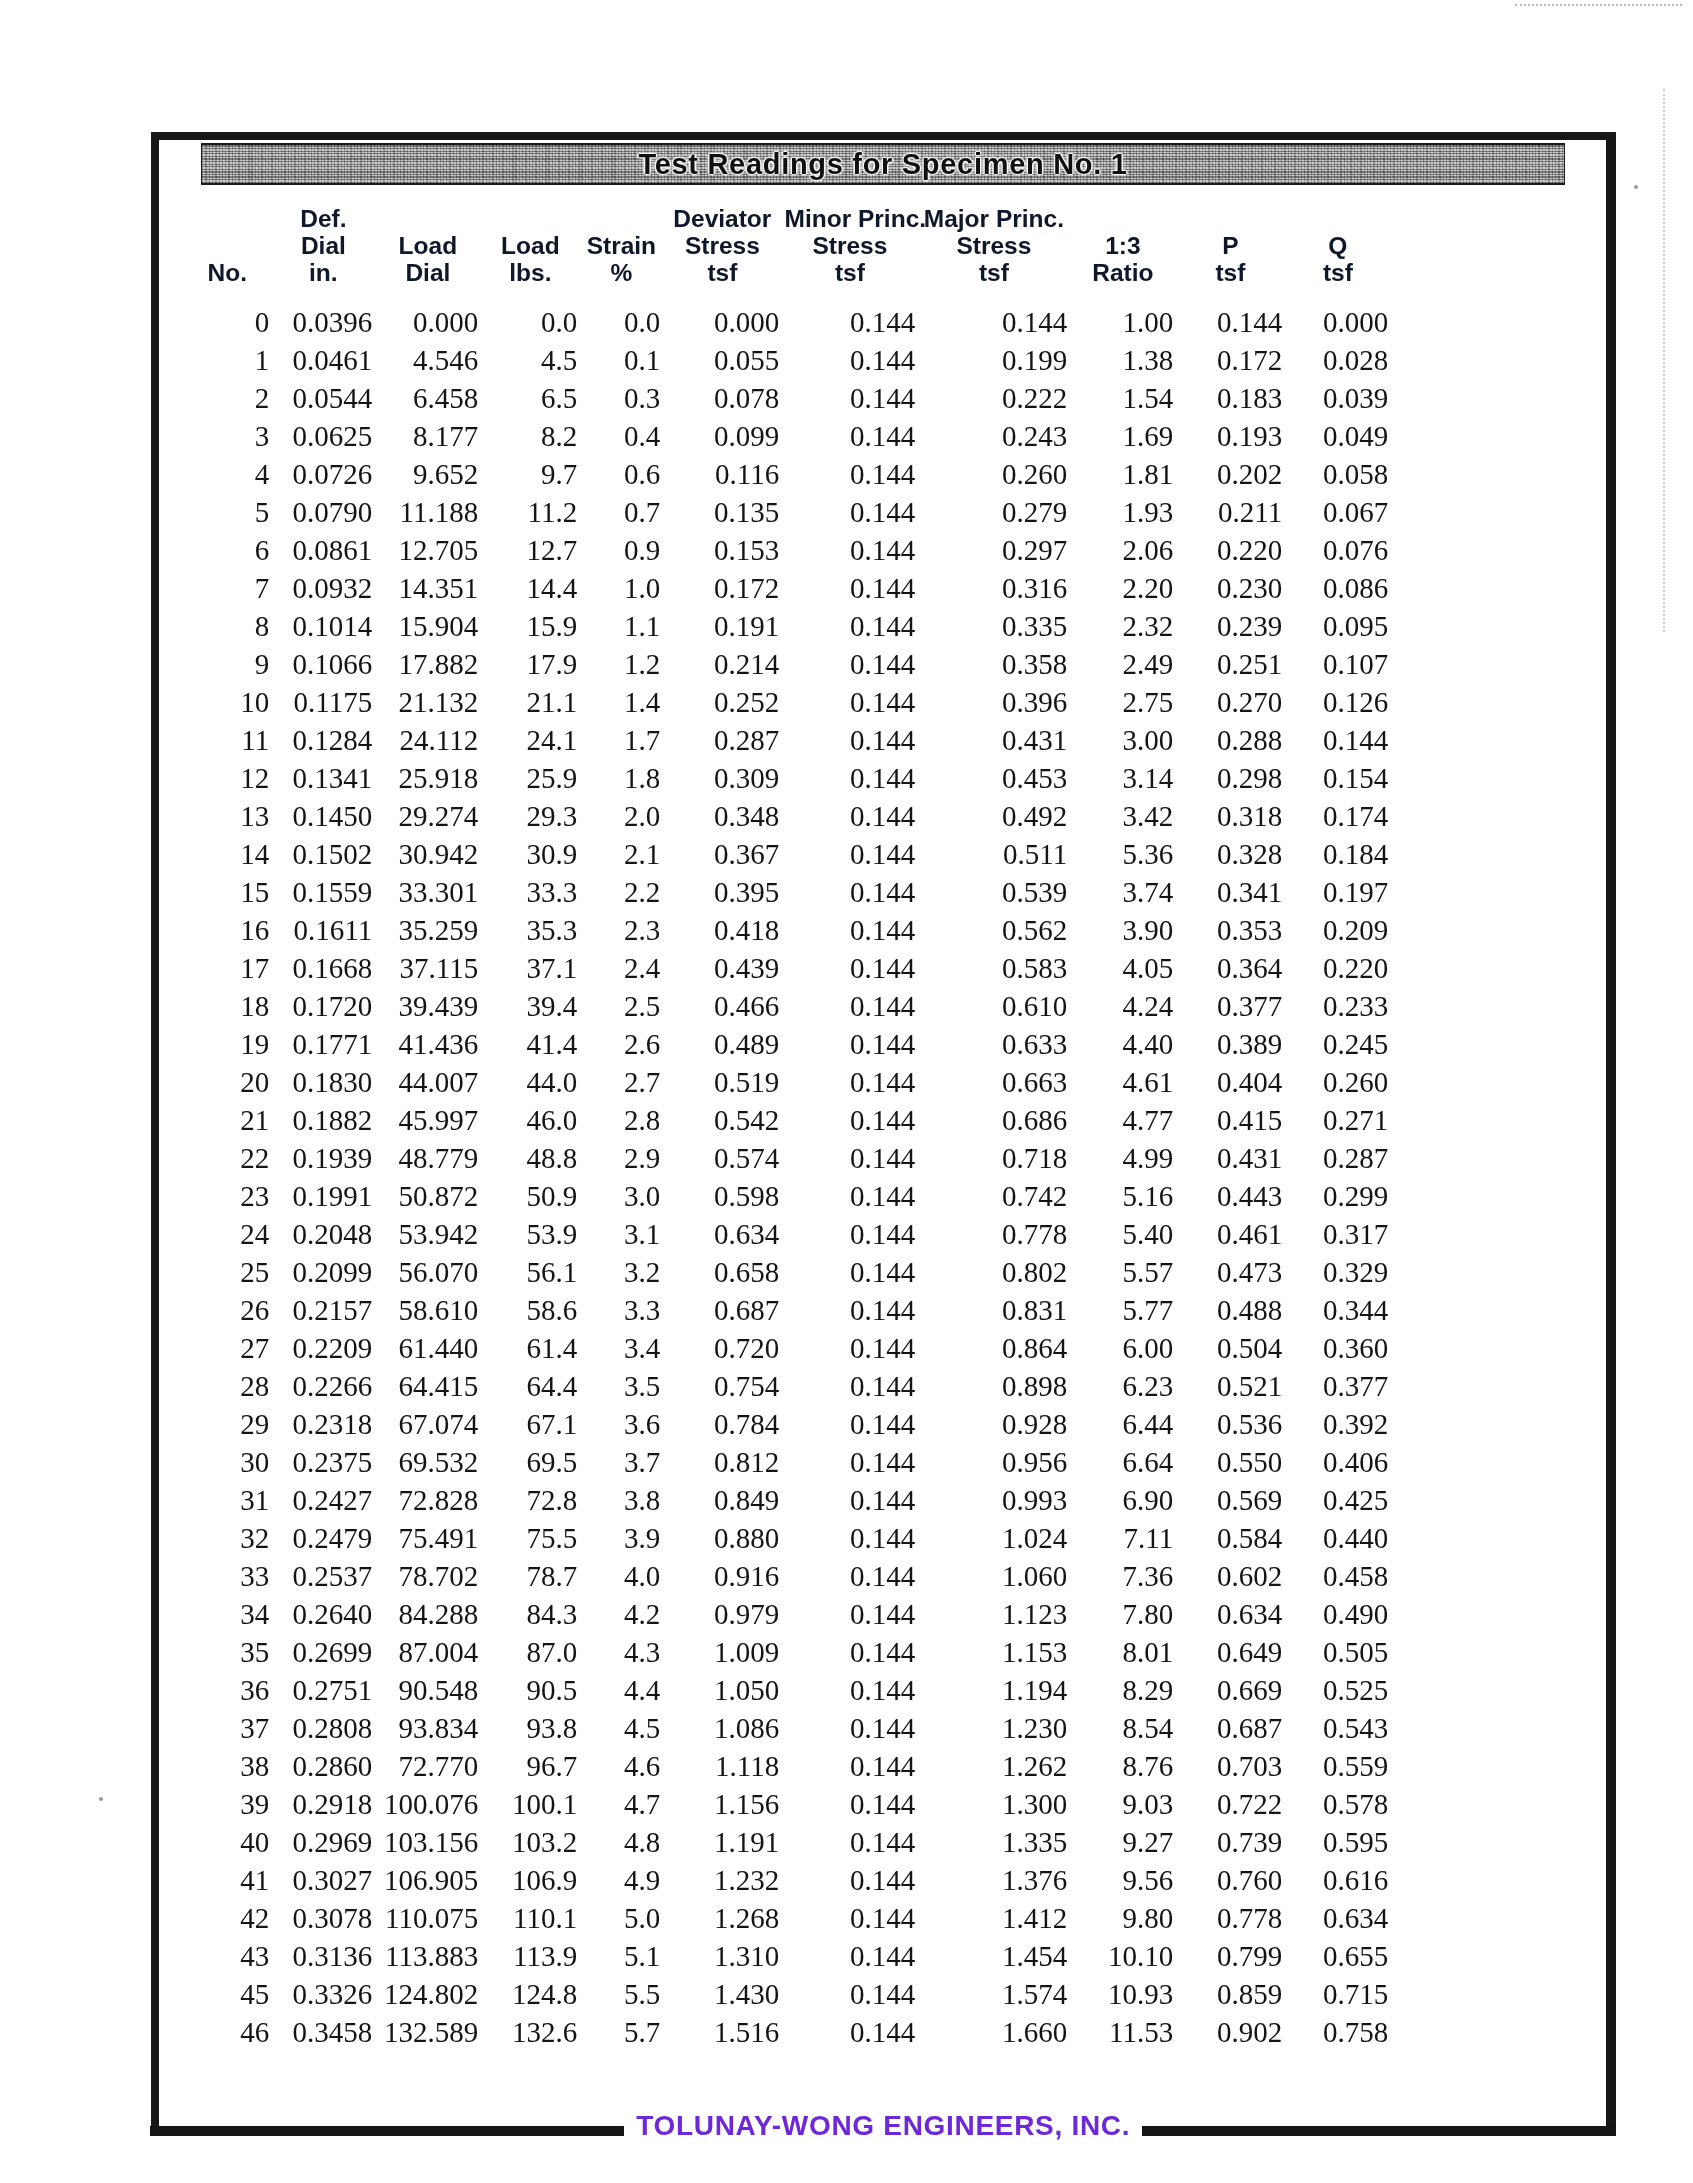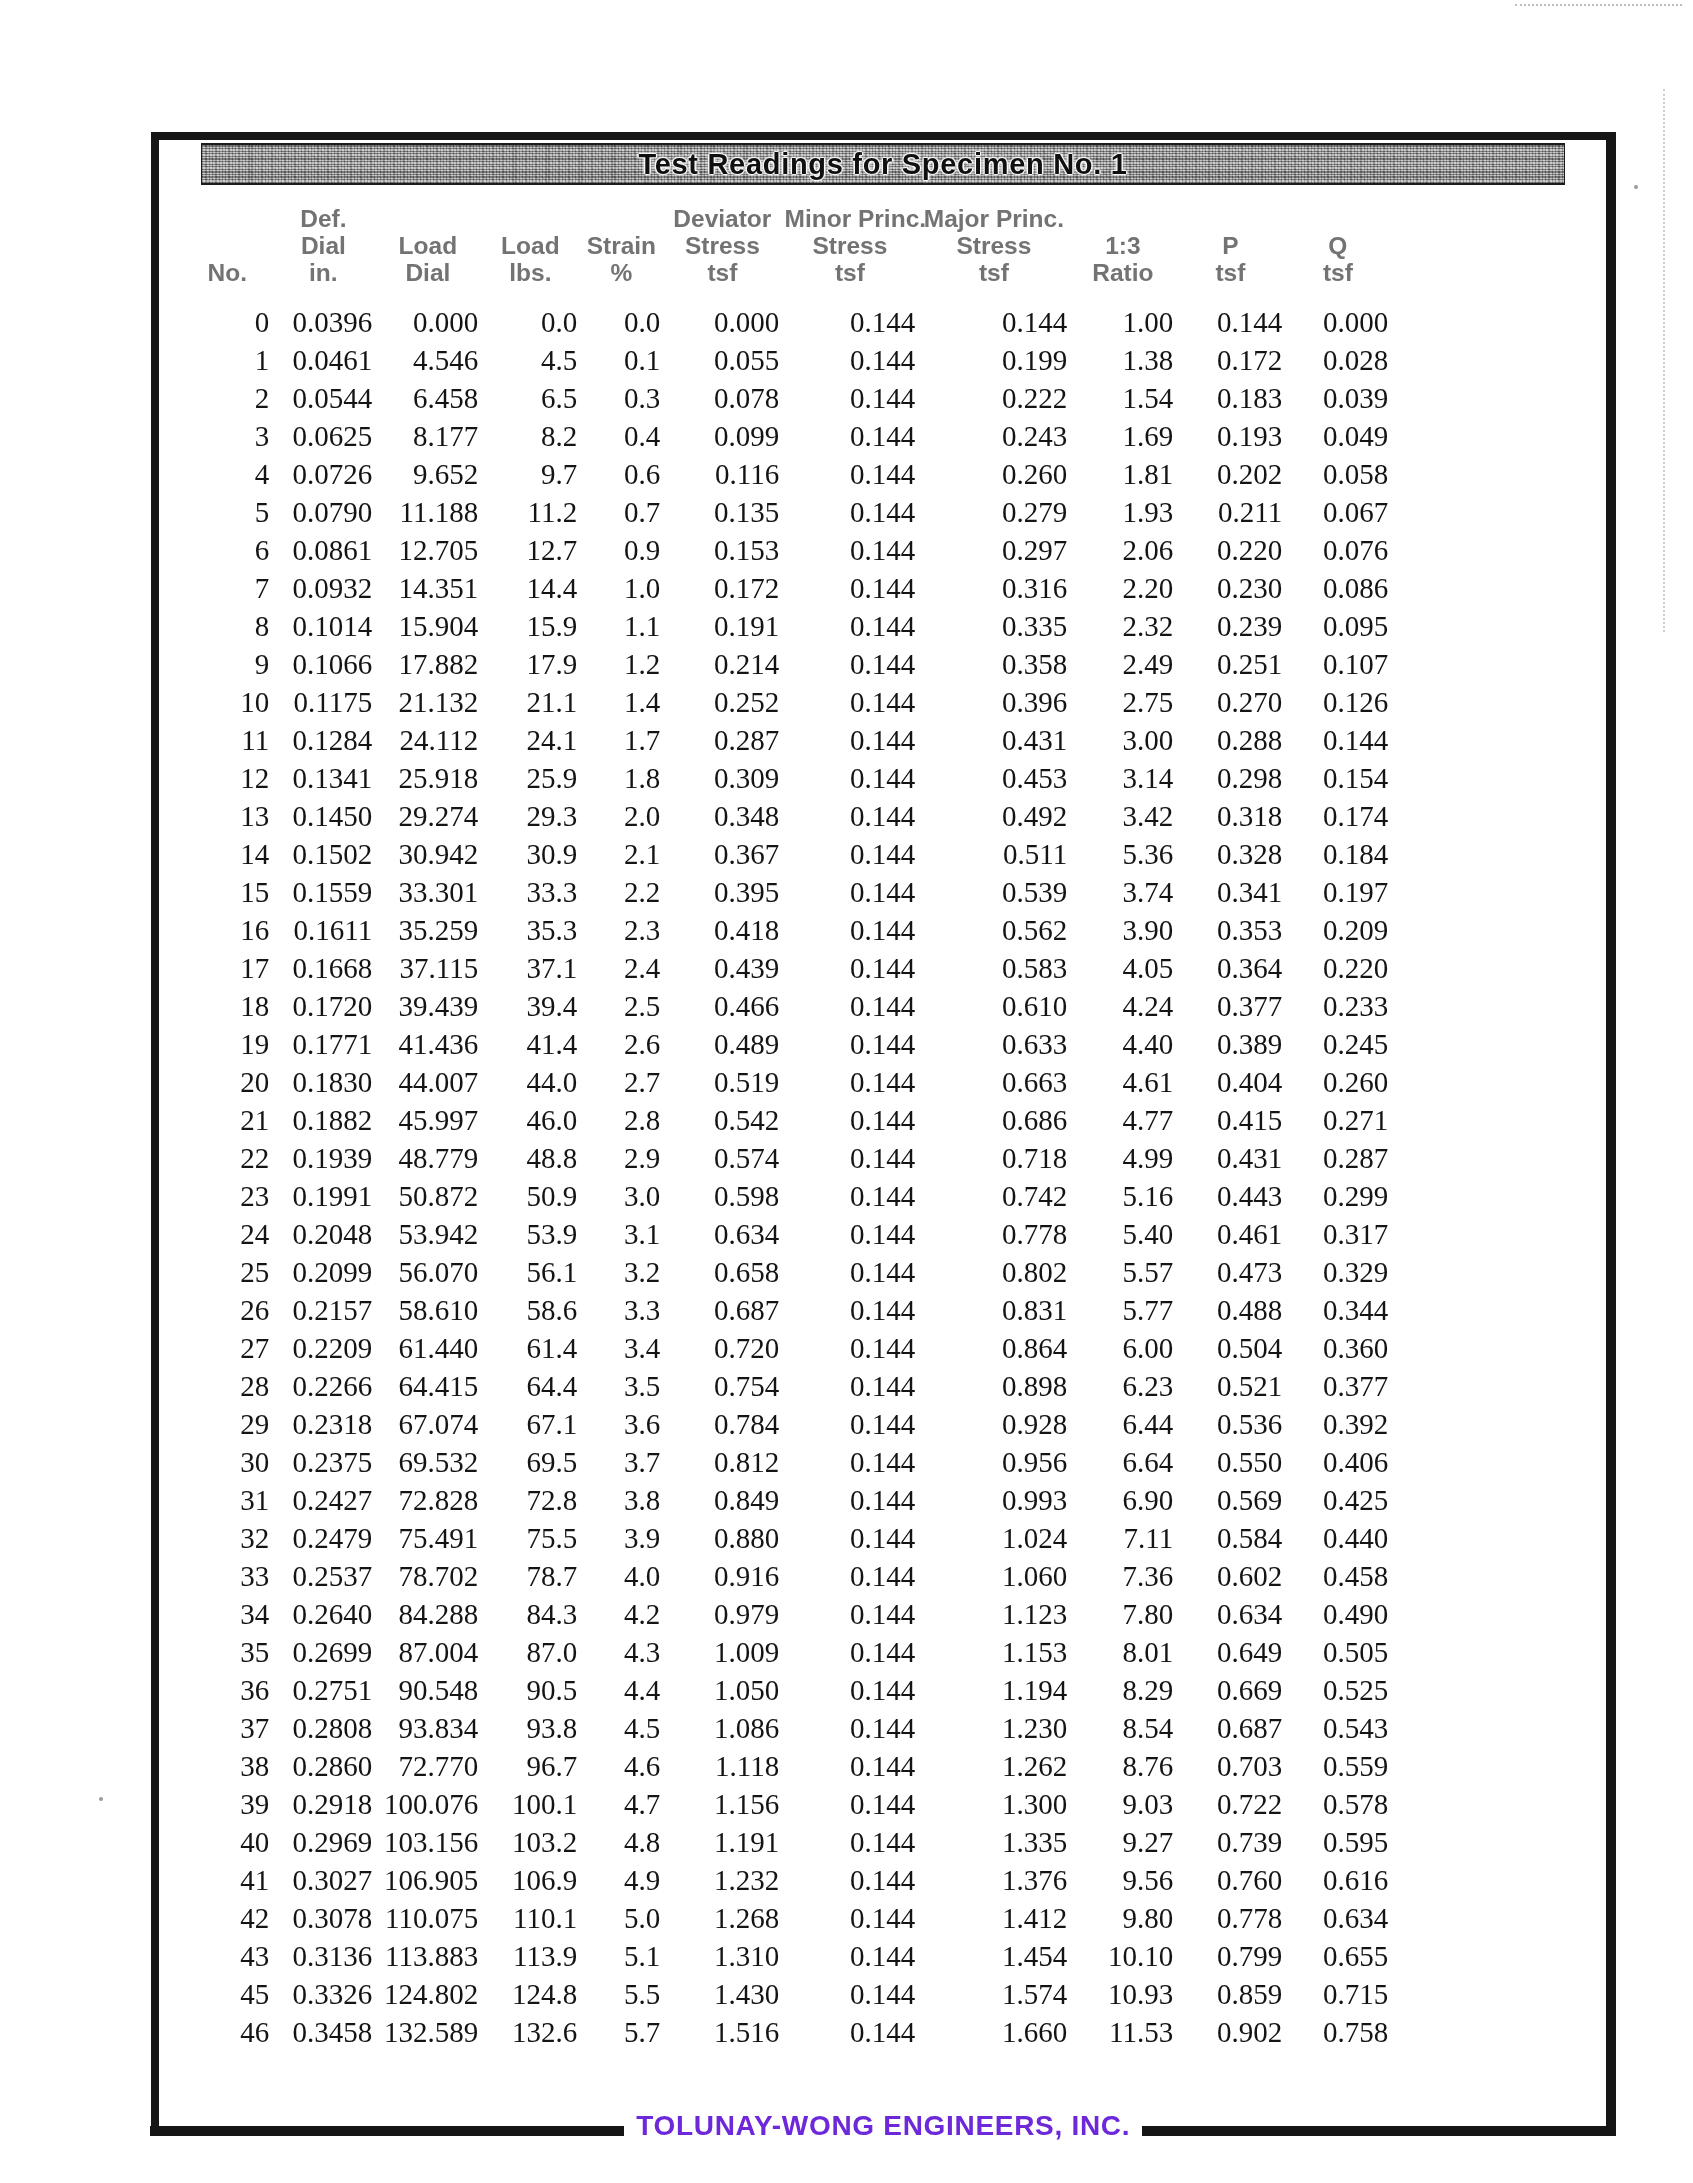--- a/index.html
+++ b/index.html
@@ -35,21 +35,21 @@
   
   table.readings{
     margin:6.6px 0 0 26.5px;border-collapse:collapse;table-layout:fixed;width:1207px;
   }
   col.c1{width:89px} col.c2{width:103px} col.c3{width:106px} col.c4{width:99px}
   col.c5{width:83px} col.c6{width:119px} col.c7{width:136px} col.c8{width:152px}
   col.c9{width:106px} col.c10{width:109px} col.c11{width:106px}
   thead th{
     vertical-align:bottom;height:112px;box-sizing:border-box;
     padding:0 5.3px 17px 0;
-    font-size:24.5px;font-weight:bold;color:#737373;text-align:center;
+    font-size:24.5px;font-weight:bold;color:#0f172a;text-align:center;
     line-height:1.12;white-space:nowrap;overflow:visible;
   }
   thead th:nth-child(10) .hwrap, thead th:nth-child(11) .hwrap{
     transform:translateX(-20px);
   }
   .hline{display:block;}
   tbody td{
     height:38px;vertical-align:middle;
     font-family:"Liberation Serif",serif;font-size:29px;color:#141414;
     text-align:right;padding:0 5.3px 0 0;line-height:1;white-space:nowrap;

